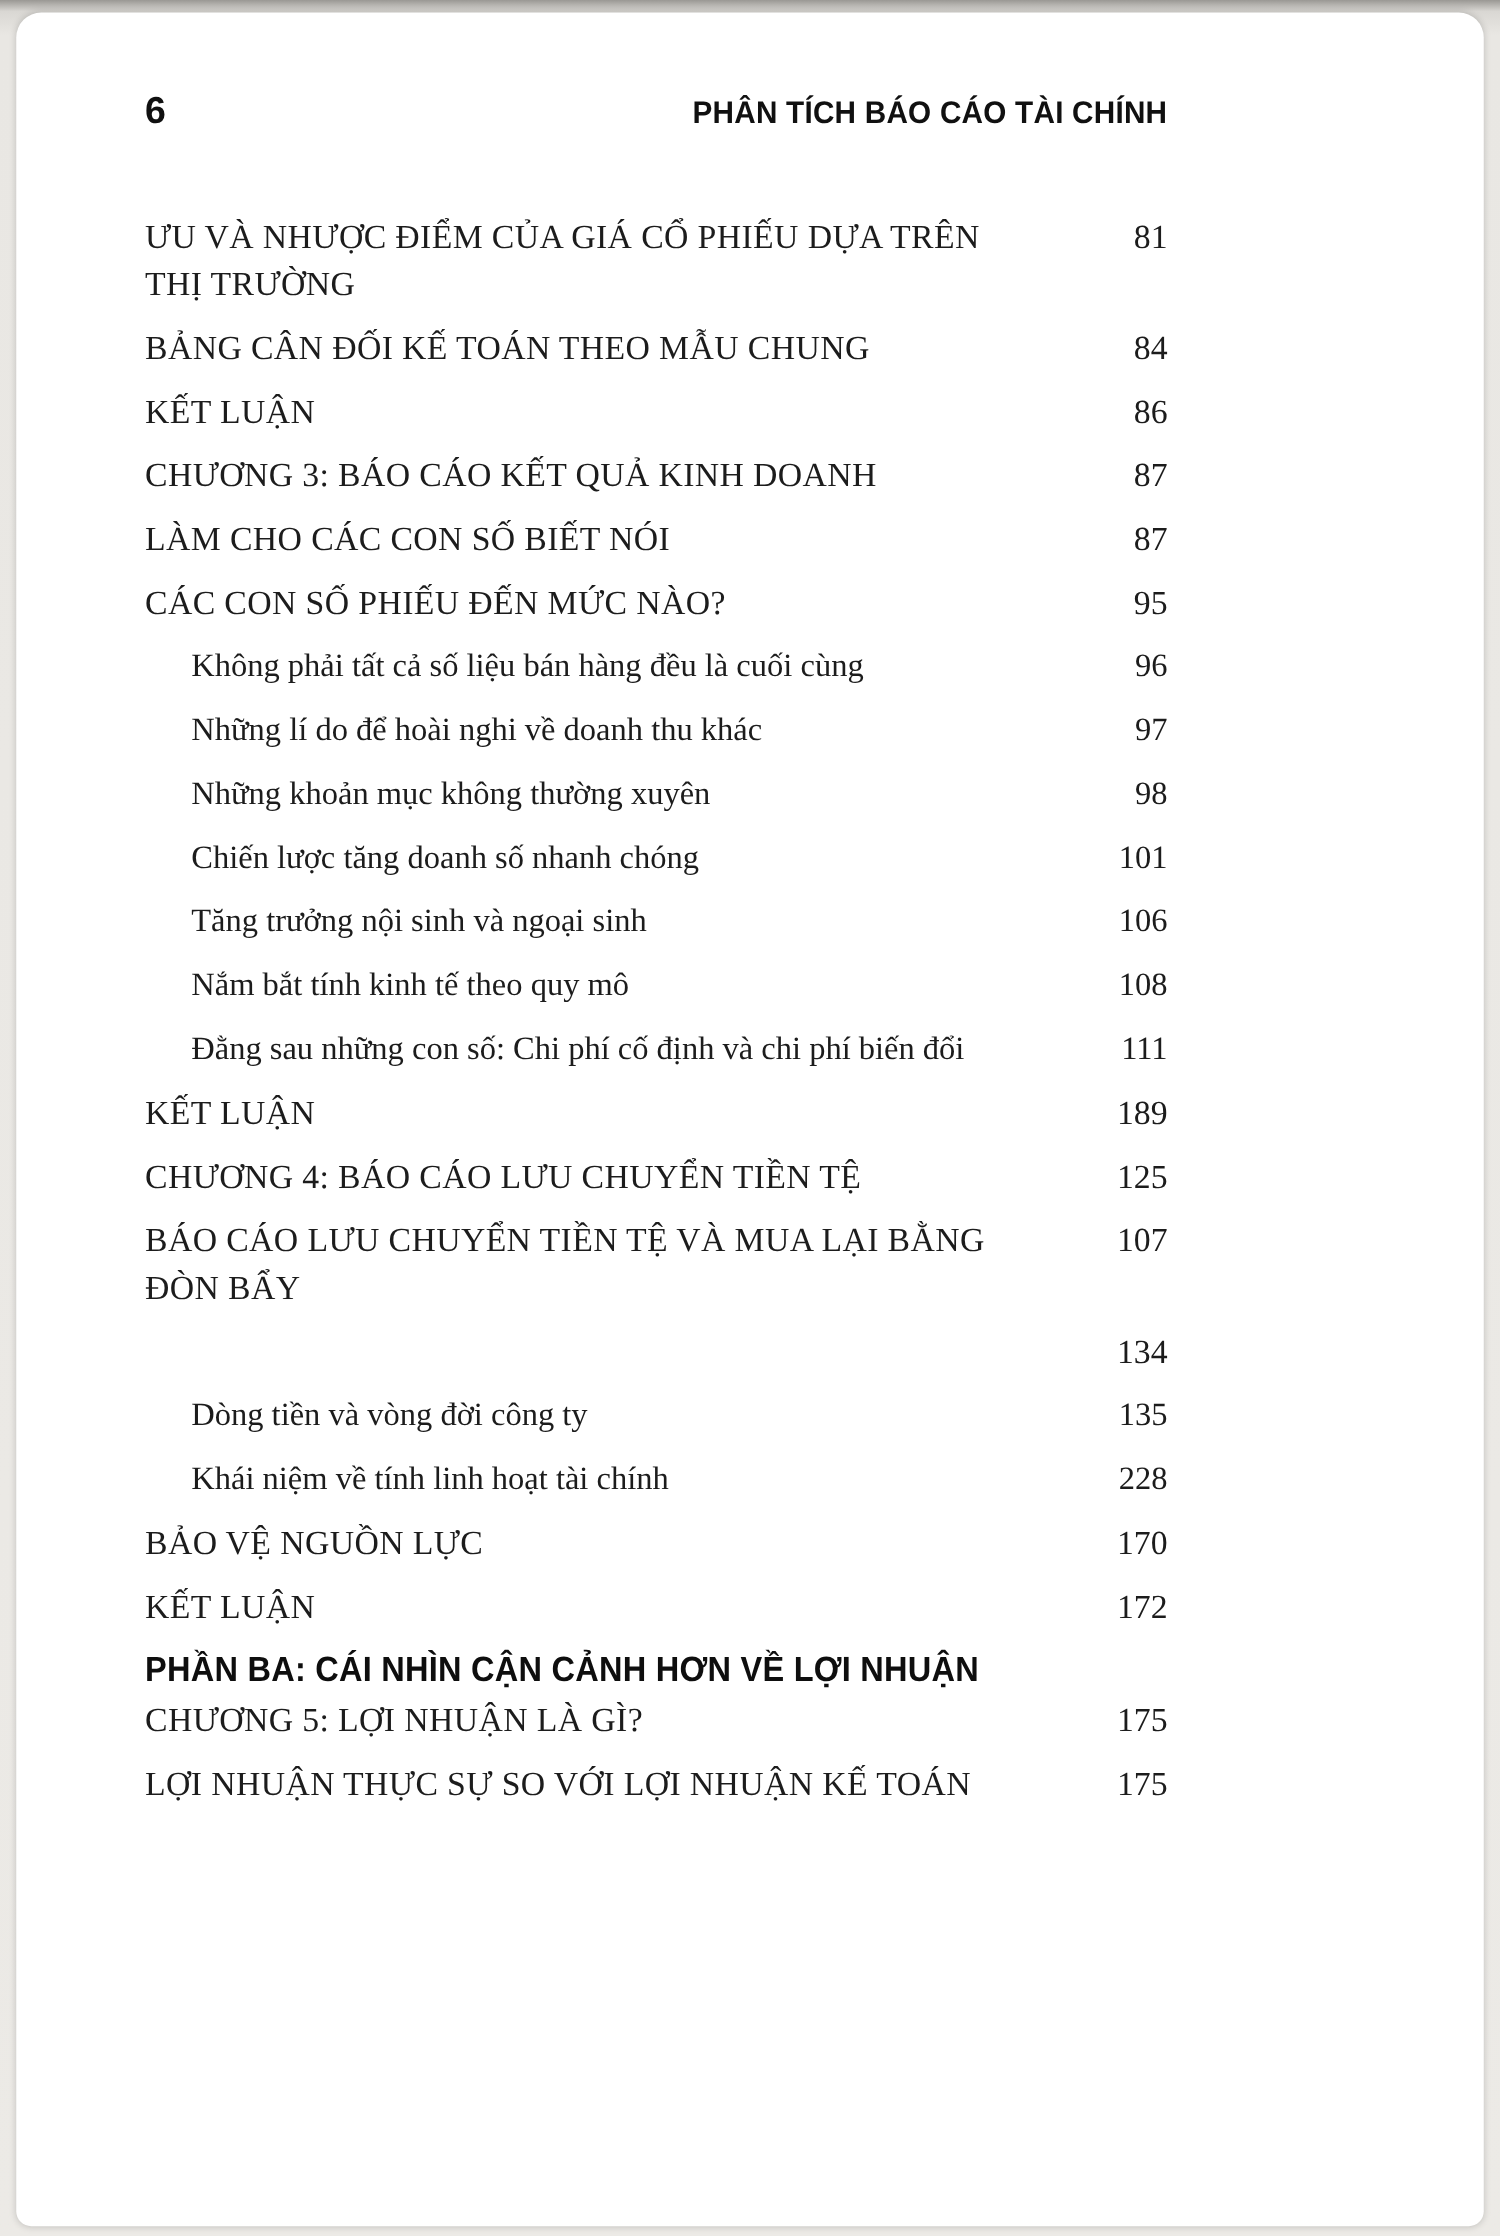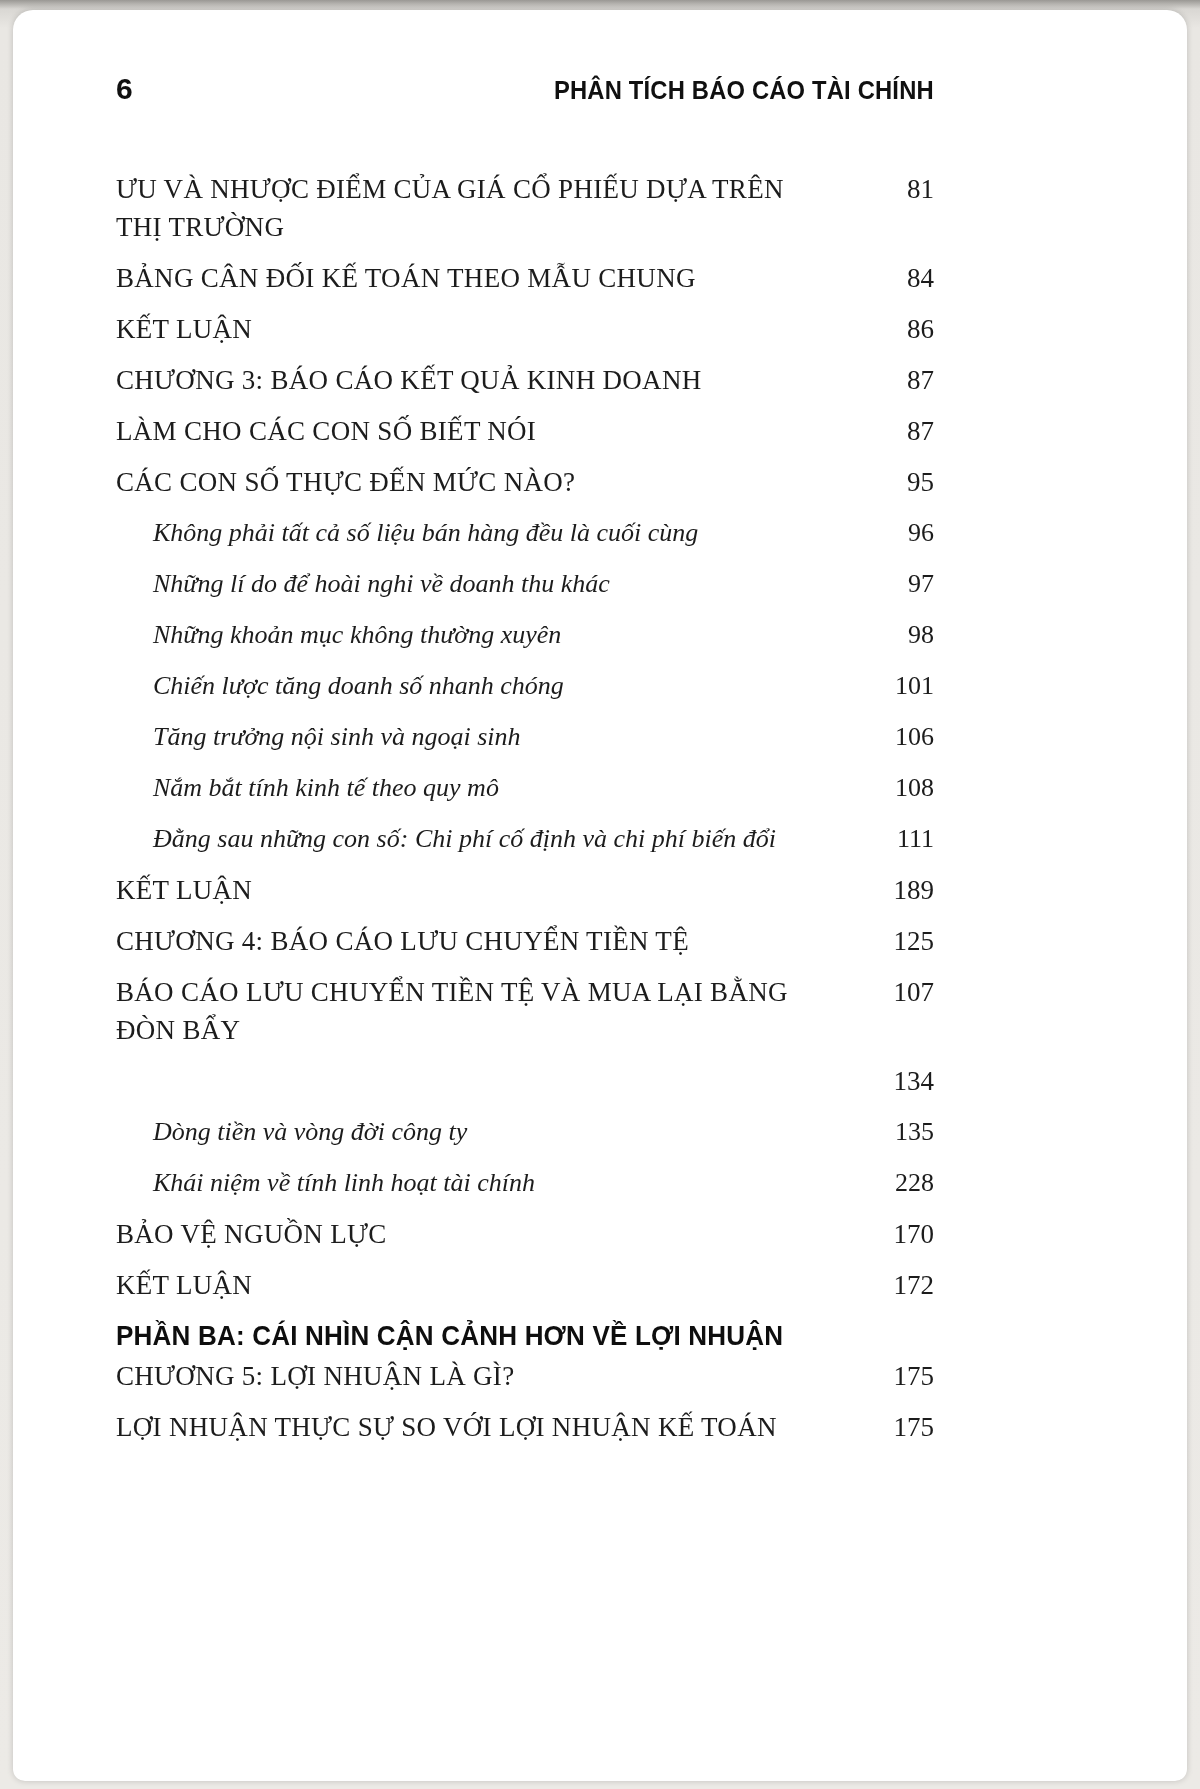--- a/index.html
+++ b/index.html
@@ -75,21 +75,20 @@
     font-size: 27px;
     font-weight: 400;
     max-width: 672px;
     letter-spacing: 0.3px;
   }
   
   .level2 .entry-label {
     font-size: 26px;
     margin-left: 37px;
     max-width: 640px;
-    font-style: italic;
   }
   .level2 .entry-page {
     font-size: 26px;
   }
   
   .part {
     margin-top: 8px;
     margin-bottom: 2px;
   }
   .part .entry-label {
@@ -129,21 +128,21 @@
   </div>
           <div class="entry chapter">
     <span class="entry-label">CHƯƠNG 3: BÁO CÁO KẾT QUẢ  KINH DOANH</span>
     <span class="entry-page">87</span>
   </div>
           <div class="entry level1">
     <span class="entry-label">LÀM CHO CÁC CON SỐ BIẾT NÓI</span>
     <span class="entry-page">87</span>
   </div>
           <div class="entry level1">
-    <span class="entry-label">CÁC CON SỐ THỰC ĐẾN MỨC NÀO?</span>
+    <span class="entry-label">CÁC CON SỐ PHIẾU ĐẾN MỨC NÀO?</span>
     <span class="entry-page">95</span>
   </div>
           <div class="entry level2">
     <span class="entry-label">Không phải tất cả số liệu bán hàng đều là cuối cùng</span>
     <span class="entry-page">96</span>
   </div>
           <div class="entry level2">
     <span class="entry-label">Những lí do để hoài nghi về doanh thu khác</span>
     <span class="entry-page">97</span>
   </div>

